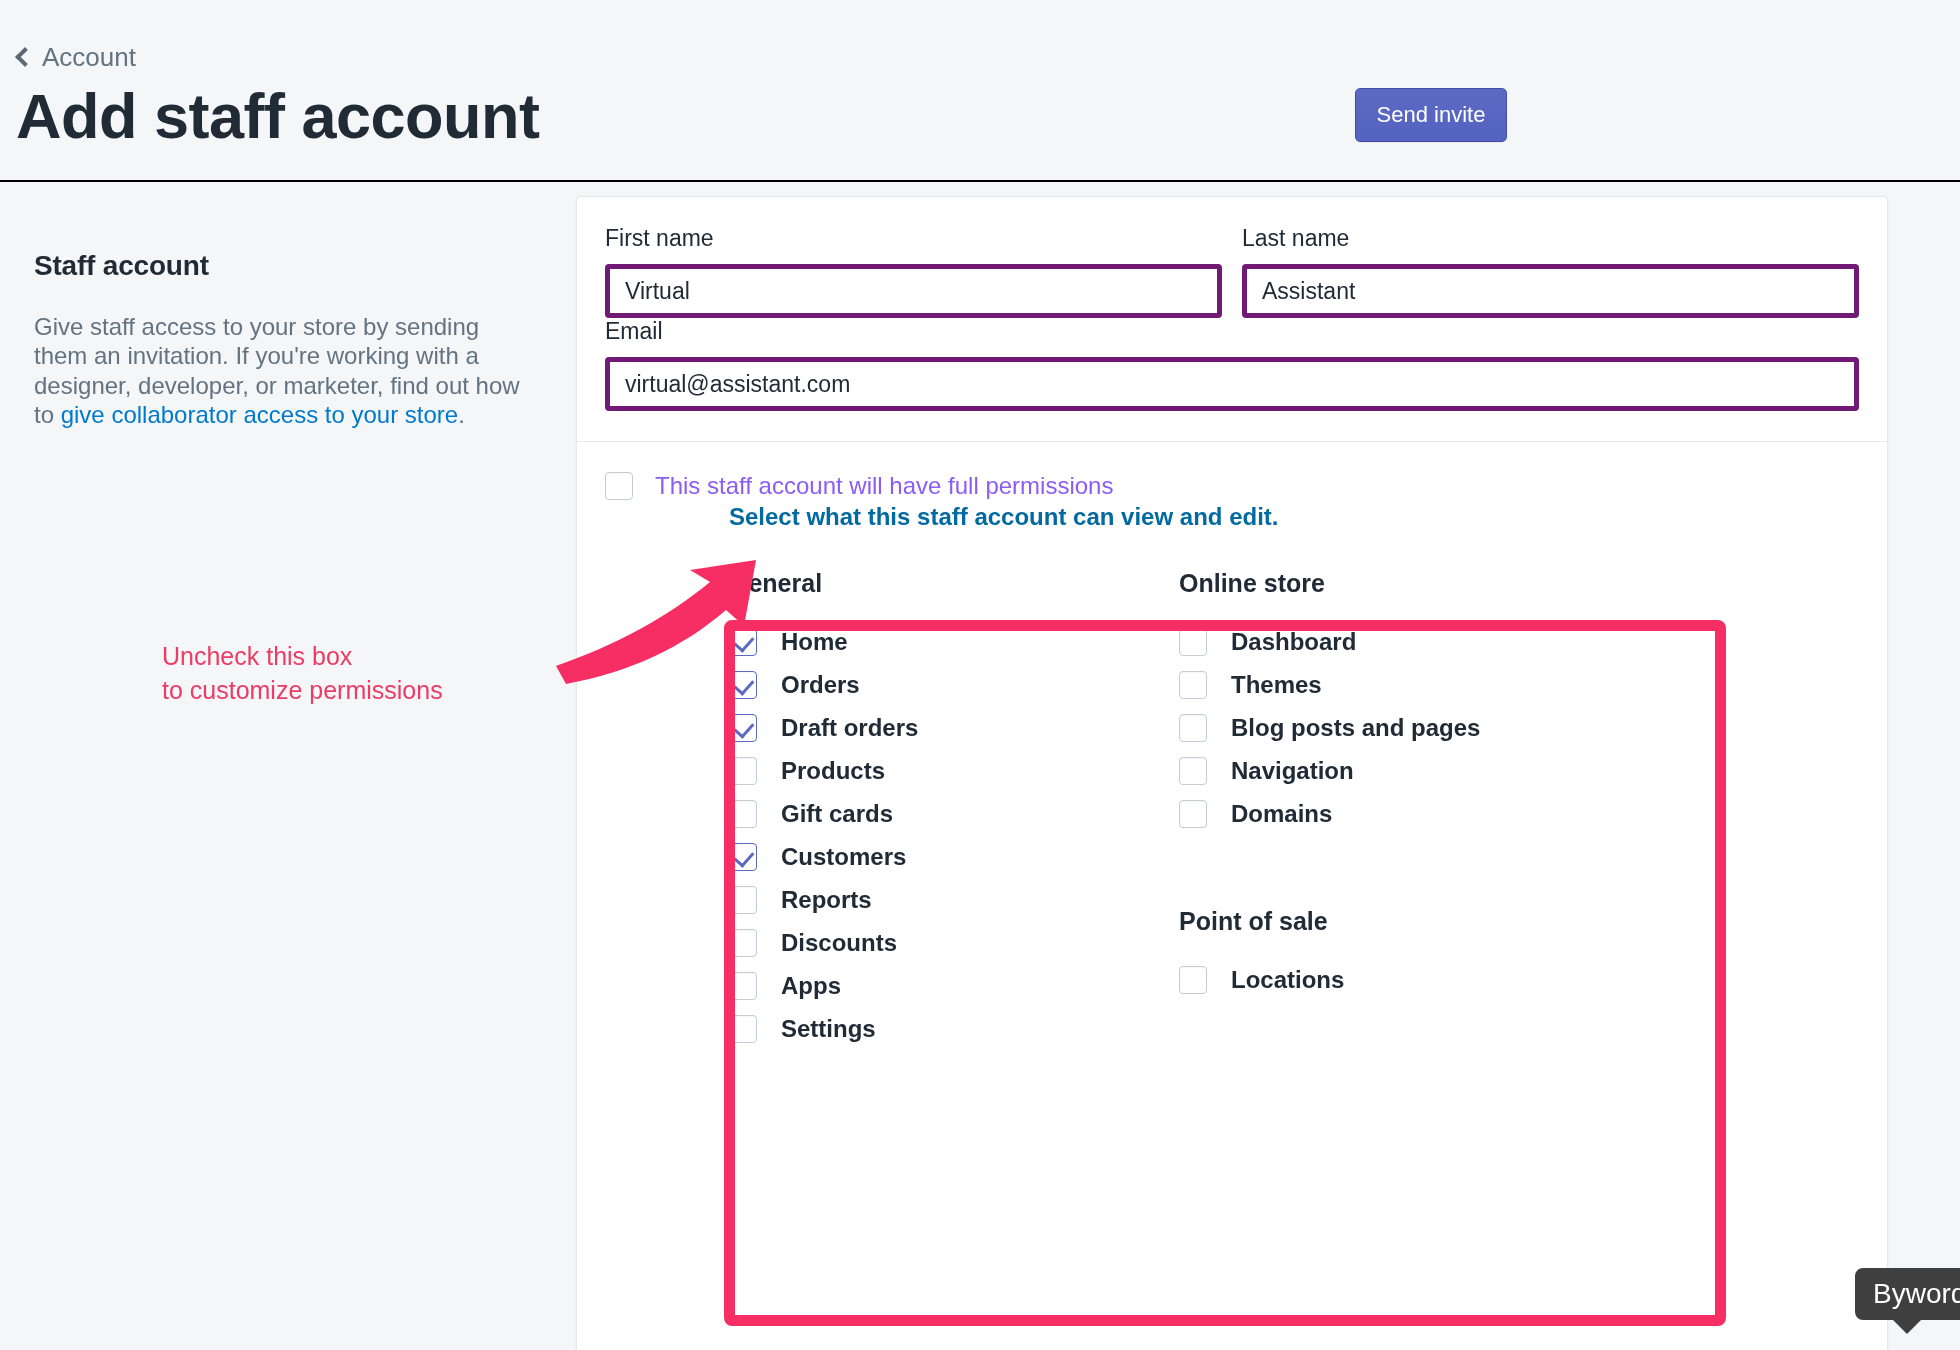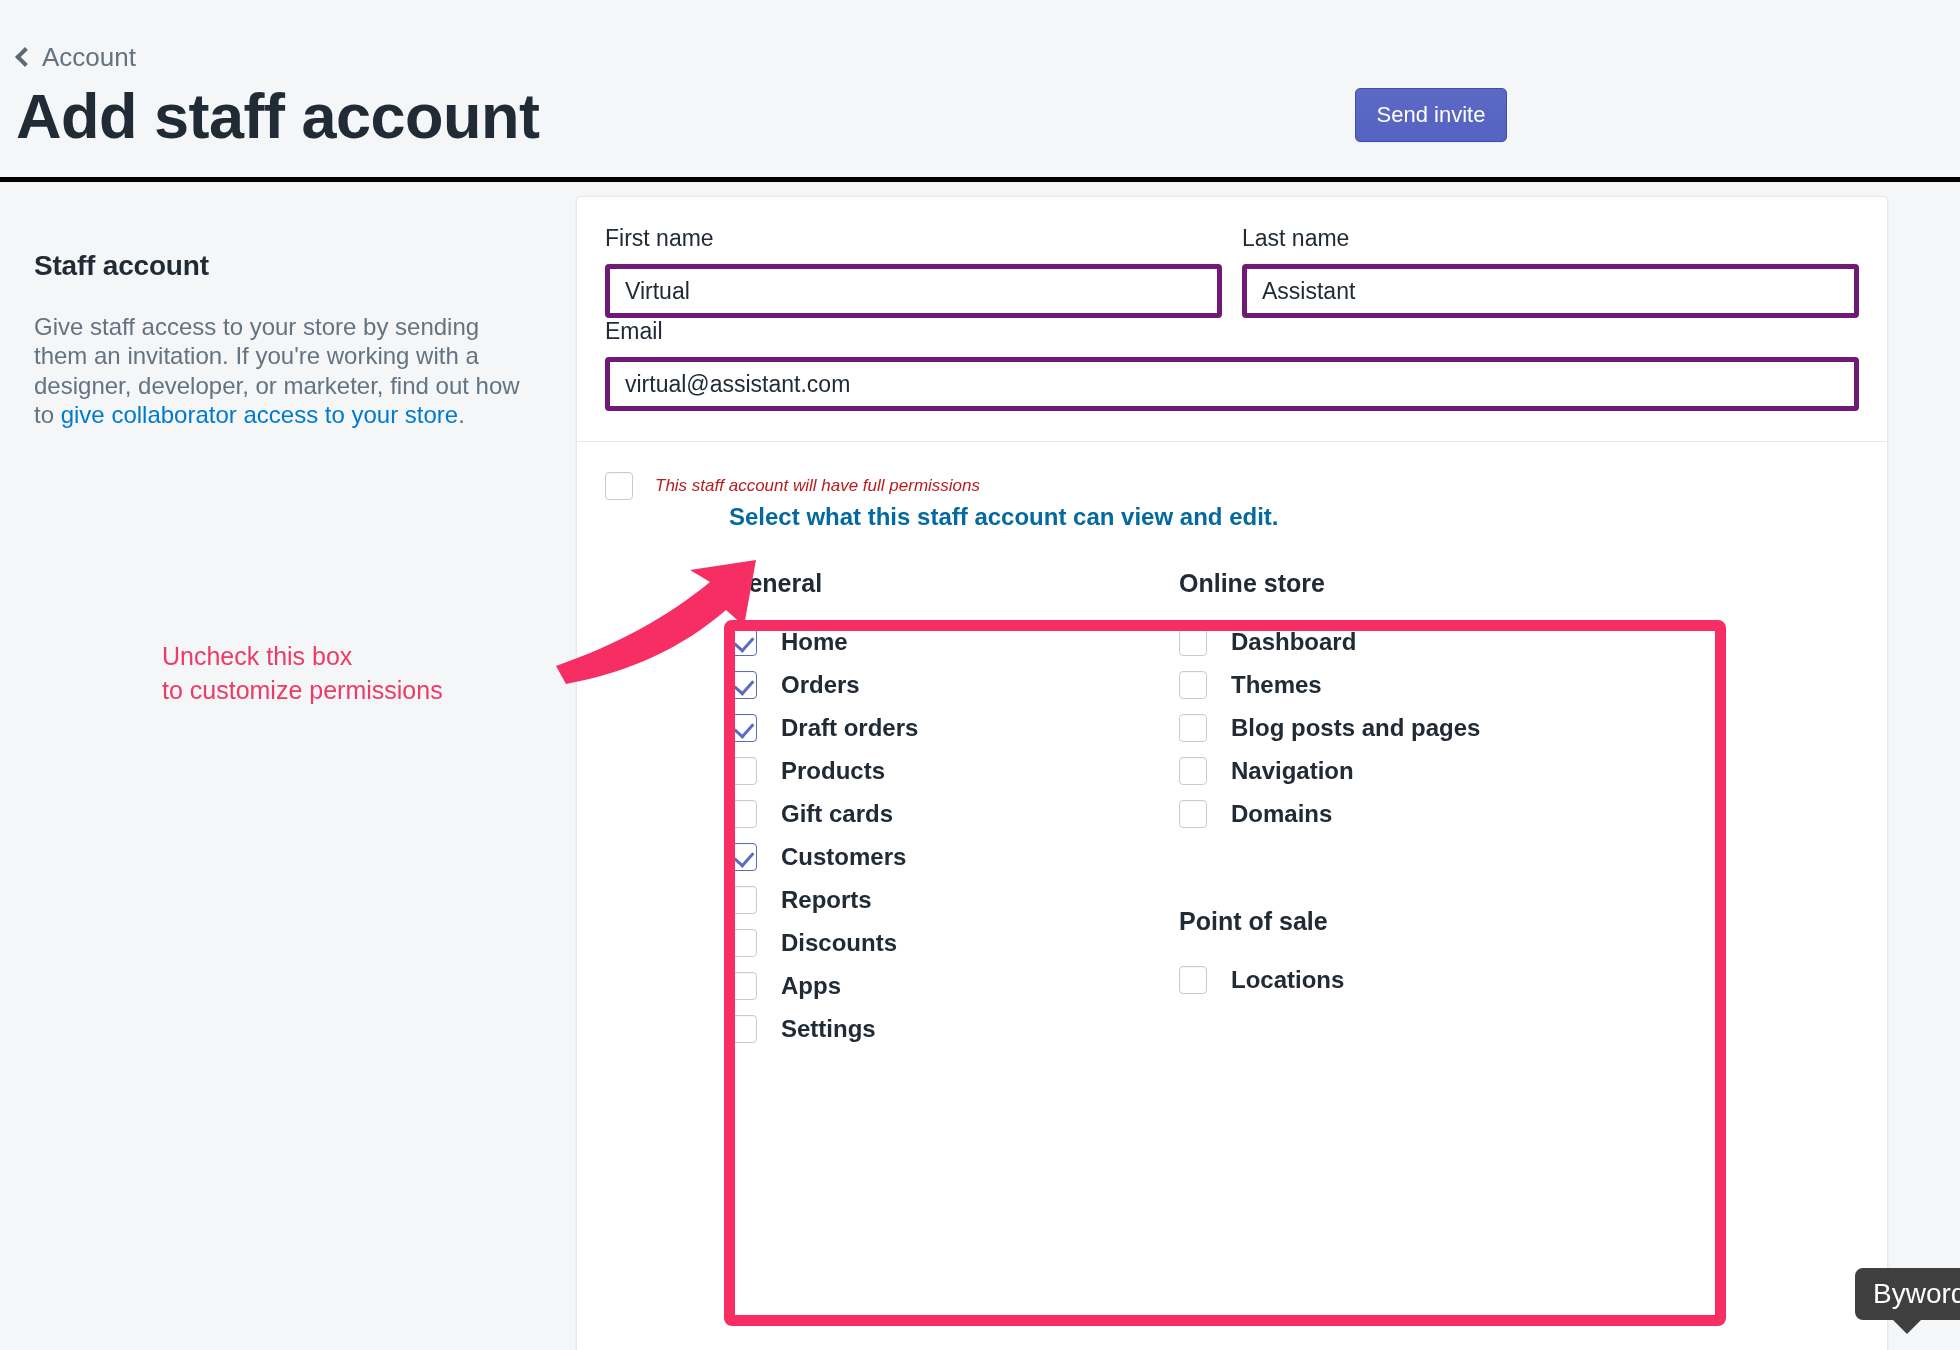--- a/index.html
+++ b/index.html
@@ -10,21 +10,21 @@
     background: #f4f6f8;
     font-family: "Liberation Sans", sans-serif;
     -webkit-font-smoothing: antialiased;
   }
   #root { position: relative; width: 1960px; height: 1350px; }
 
   
   .topbar {
     position: absolute; left: 0; top: 0; width: 1960px; height: 182px;
     background: #f4f6f8;
-    border-bottom: 5px solid #000000;
+    border-bottom: 2px solid #000000;
   }
   .breadcrumb {
     position: absolute; left: 18px; top: 42px;
     display: flex; align-items: center; gap: 10px;
     color: #637381; font-size: 26px; cursor: pointer;
   }
   .breadcrumb .chev {
     display: inline-block; width: 14px; height: 14px;
     border-left: 4px solid #5c6973; border-bottom: 4px solid #5c6973;
     transform: rotate(45deg); margin-top: -2px;
@@ -81,21 +81,21 @@
     font-family: "Liberation Sans", sans-serif;
     box-shadow: inset 0 1px 0 rgba(102,113,123,0.06);
   }
   .field-block { }
 
   
   .perm-row {
     display: flex; align-items: center; gap: 22px;
     padding: 30px 28px 10px 28px;
   }
-  .perm-row .label { font-size: 17px; color: #b91c1c; font-style: italic; }
+  .perm-row .label { font-size: 24px; color: #8b5cf6; }
 
   
   .cb {
     width: 28px; height: 28px; flex: 0 0 28px;
     border: 1px solid #c4cdd5; border-radius: 4px;
     background: #fff;
     position: relative;
     cursor: pointer;
     box-shadow: inset 0 1px 0 rgba(102,113,123,0.06);
   }

